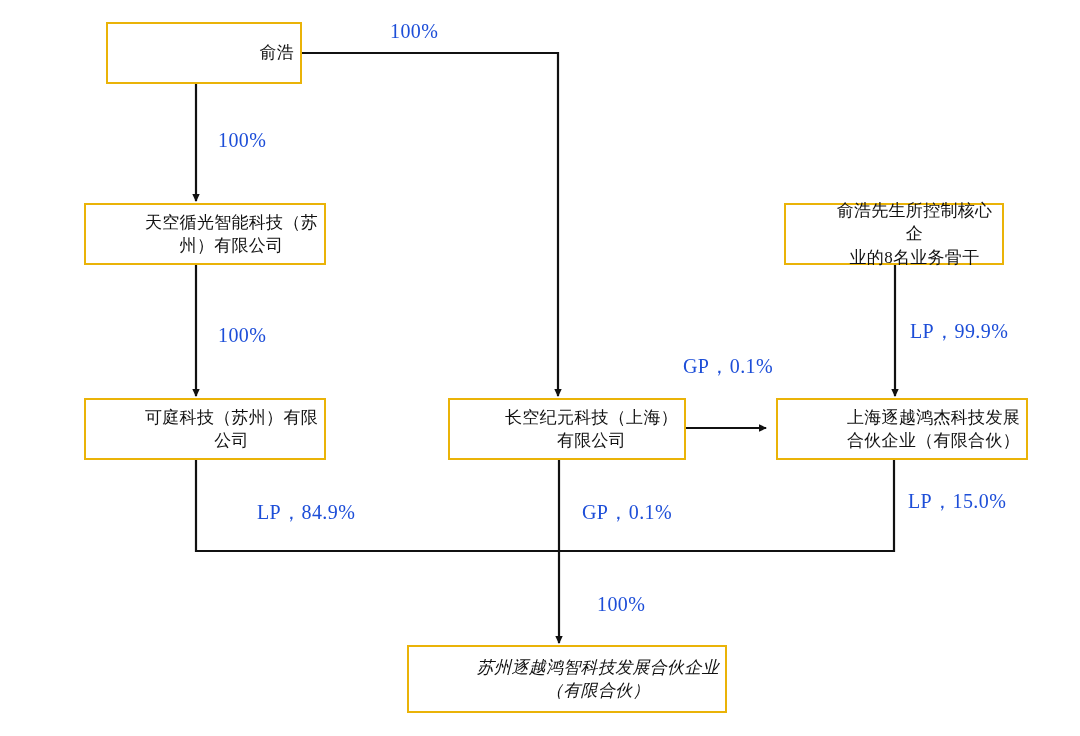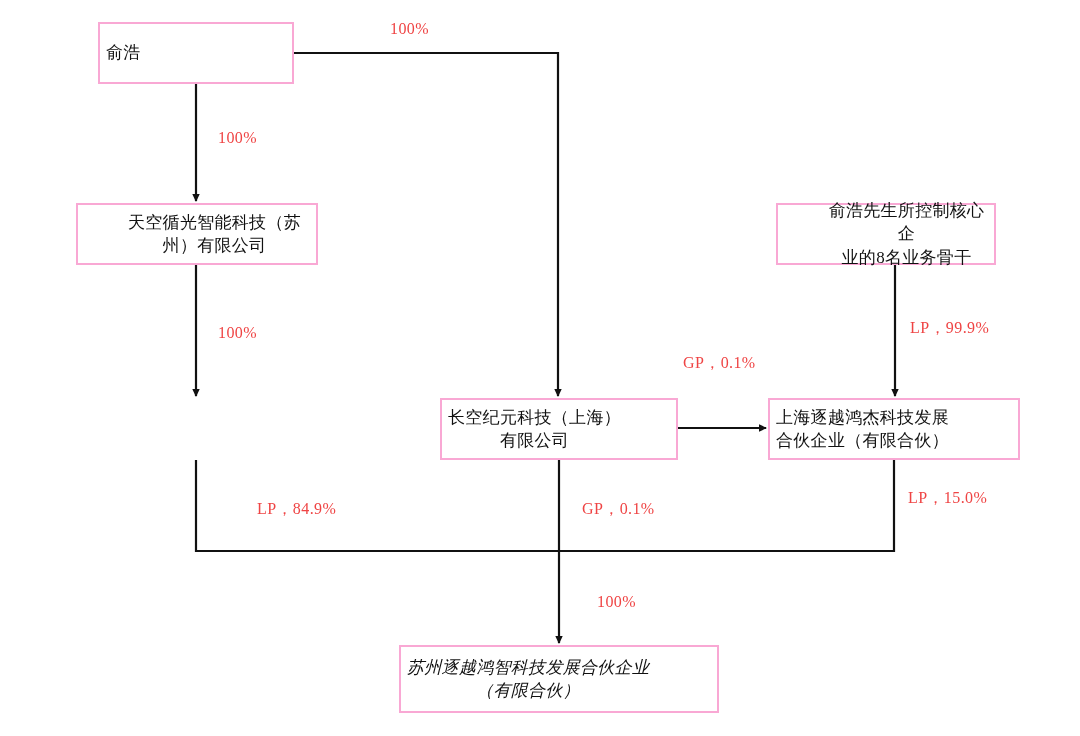--- a/index.html
+++ b/index.html
@@ -22,42 +22,43 @@
     position: absolute;
     left: 0;
     top: 0;
     width: 1080px;
     height: 736px;
     pointer-events: none;
   }
   .node-box {
     position: absolute;
     box-sizing: border-box;
-    border: 2px solid #f9a8d4;
+    border: 2px solid #eab308;
     background: #ffffff;
     display: flex;
     align-items: center;
-    justify-content: flex-start;
+    justify-content: flex-end;
     text-align: center;
     z-index: 5;
+    margin-left: 8px;
   }
   .node-label {
     font-family: "Liberation Serif", "DejaVu Serif", serif;
     font-size: 17px;
     line-height: 1.38;
     color: #111111;
     letter-spacing: 0.3px;
     white-space: pre-line;
     padding: 0 6px;
   }
   .edge-label {
     position: absolute;
     font-family: "Liberation Serif", "DejaVu Serif", serif;
-    font-size: 16px;
-    color: #ef4444;
+    font-size: 20px;
+    color: #1d4ed8;
     white-space: nowrap;
     letter-spacing: 0.4px;
     z-index: 6;
   }
 </style>
 </head>
 <body>
 
 <div id="chart-root">
 
@@ -87,20 +88,24 @@
 
   <div class="node-box" style="left:98px; top:22px; width:196px; height:62px;">
     <span class="node-label">俞浩</span>
   </div>
 
   <div class="node-box" style="left:76px; top:203px; width:242px; height:62px;padding-left:44px;">
     <span class="node-label">天空循光智能科技（苏
 州）有限公司</span>
   </div>
 
+  <div class="node-box" style="left:76px; top:398px; width:242px; height:62px;">
+    <span class="node-label">可庭科技（苏州）有限
+公司</span>
+  </div>
 
   <div class="node-box" style="left:440px; top:398px; width:238px; height:62px;">
     <span class="node-label">长空纪元科技（上海）
 有限公司</span>
   </div>
 
   <div class="node-box" style="left:776px; top:203px; width:220px; height:62px;padding-left:41px;">
     <span class="node-label">俞浩先生所控制核心企
 业的8名业务骨干</span>
   </div>

